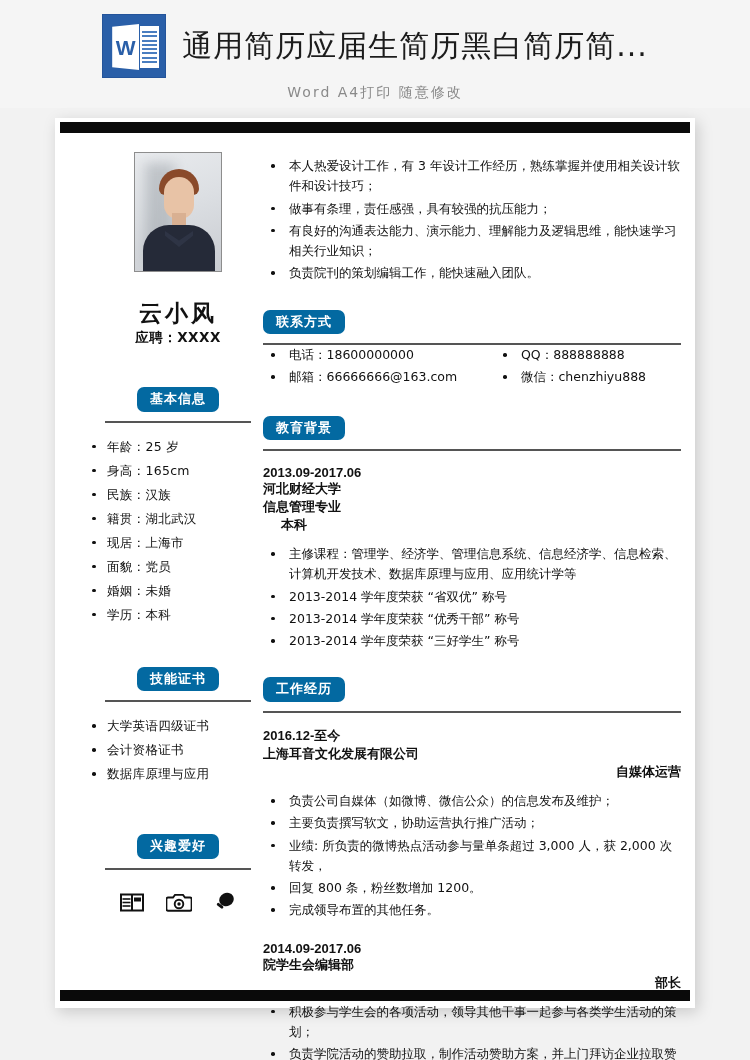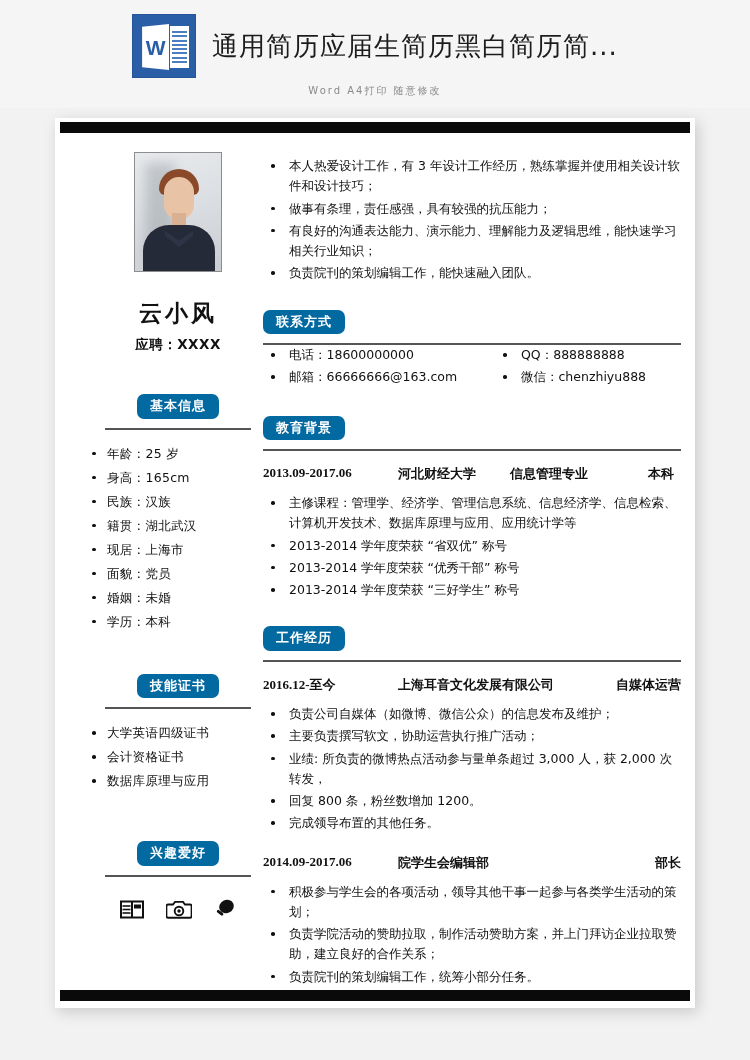--- a/index.html
+++ b/index.html
@@ -39,26 +39,26 @@
   }
   .word-icon .lines {
     position: absolute; left: 37px; top: 11px; width: 19px; height: 42px;
     background: #ffffff;
     display: flex; flex-direction: column; justify-content: space-evenly;
     padding: 3px 2px;
   }
   .word-icon .lines i { display: block; height: 2px; background: #4a7ec0; }
 
   .banner-title {
-    font-size: 26px; font-weight: 400; color: #1c1c1c;
+    font-size: 30px; font-weight: 400; color: #1c1c1c;
     letter-spacing: 1px; white-space: nowrap;
     font-family: "DejaVu Sans", sans-serif;
   }
   .banner-sub {
-    margin-top: 6px; font-size: 10px; color: #8a8a8a; letter-spacing: 2px;
+    margin-top: 6px; font-size: 14px; color: #8a8a8a; letter-spacing: 2px;
     font-family: "DejaVu Sans", sans-serif;
   }
 
   
   .paper {
     position: absolute; left: 55px; top: 118px;
     width: 640px; height: 890px;
     background: #ffffff;
     box-shadow: 3px 4px 14px rgba(0,0,0,0.17);
   }
@@ -109,21 +109,21 @@
     background: rgba(110,120,125,0.30); filter: blur(6px);
   }
 
   .cand-name {
     margin-top: 26px; text-align: center;
     font-size: 23px; font-weight: bold; color: #111;
     letter-spacing: 3px;
     font-family: "DejaVu Sans", sans-serif;
   }
   .cand-apply {
-    margin-top: 7px; text-align: center;
+    margin-top: 0; text-align: center;
     font-size: 13.5px; font-weight: bold; color: #111; letter-spacing: 0.5px;
     font-family: "DejaVu Sans", sans-serif;
   }
 
   
   .badge {
     display: inline-block; background: #0369a1; color: #fff;
     font-size: 13px; font-weight: bold; letter-spacing: 1px;
     padding: 4px 13px 5px; border-radius: 7px;
     font-family: "DejaVu Sans", sans-serif;
@@ -174,21 +174,21 @@
   .summary-list { margin-top: 0; }
   .summary-list li { line-height: 1.72; margin-bottom: 1px; }
 
   .contact-grid {
     display: grid; grid-template-columns: 232px 1fr; 
   }
   .contact-grid ul.bul { margin-top: 0; }
 
   .entry-head {
     display: flex; font-size: 13px; font-weight: bold; color: #111;
-    margin-top: 14px; font-family: Liberation Serif, serif;
+    margin-top: 14px; font-family: Liberation Sans, sans-serif; flex-direction: column;
   }
   .entry-head .c-date { width: 135px; flex: 0 0 auto; }
   .entry-head .c-org  { flex: 1 1 auto; }
   .entry-head .c-role { flex: 0 0 auto; text-align: right; }
 
   .eh-edu .c-org  { width: 112px; flex: 0 0 auto; }
   .eh-edu .c-major{ width: 120px; flex: 0 0 auto; }
   .eh-edu .c-role { width: 44px; }
 
   .eh-w1 .c-org { width: 215px; flex: 0 0 auto; }

